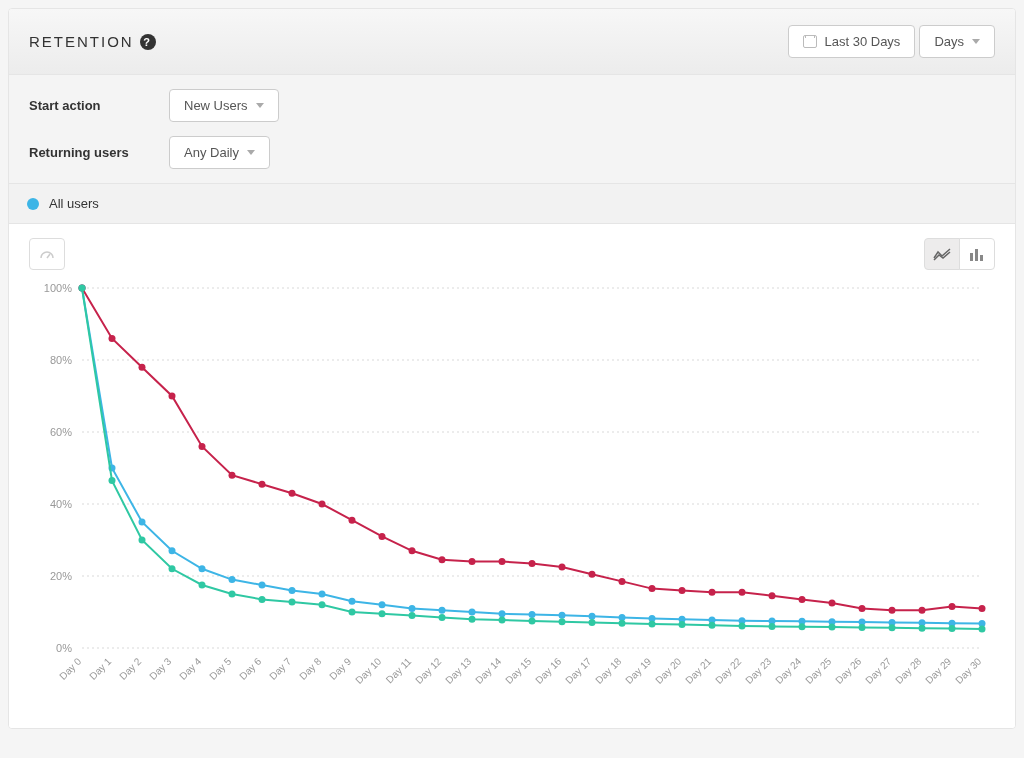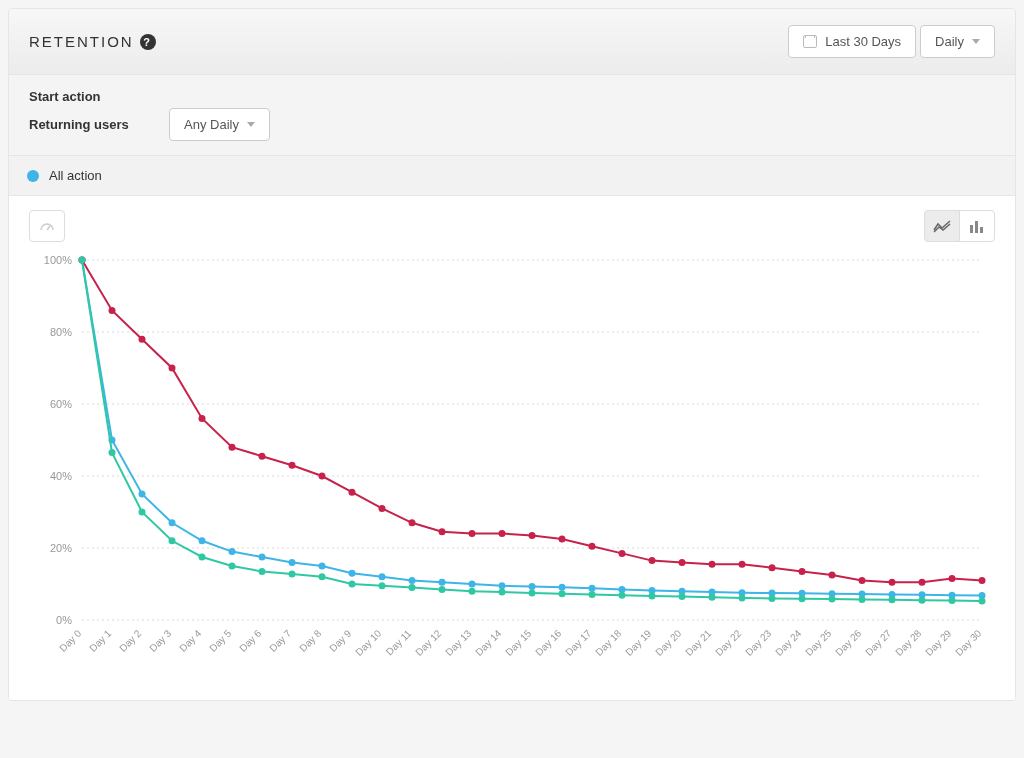--- a/index.html
+++ b/index.html
@@ -84,21 +84,21 @@
     height: 3px;
     border-left: 1.5px solid #bbb;
     border-right: 1.5px solid #bbb;
   }
   .filters {
     background: #f4f4f4;
     padding: 14px 20px;
     border-bottom: 1px solid #e5e5e5;
     display: flex;
     flex-direction: column;
-    gap: 4px;
+    gap: 14px;
   }
   .filter-row {
     display: flex;
     align-items: center;
     gap: 20px;
   }
   .filter-label {
     font-size: 13px;
     color: #333;
     font-weight: 600;
@@ -168,43 +168,47 @@
     <div class="title">
       <span>RETENTION</span>
       <span class="help-icon">?</span>
     </div>
     <div class="header-controls">
       <div class="btn">
         <span class="cal-icon"></span>
         <span>Last 30 Days</span>
       </div>
       <div class="btn">
-        <span>Daily</span>
+        <span>Days</span>
         <span class="caret-down"></span>
       </div>
     </div>
   </div>
 
   <div class="filters">
     <div class="filter-row">
       <div class="filter-label">Start action</div>
+      <div class="btn">
+        <span>New Users</span>
+        <span class="caret-down"></span>
+      </div>
     </div>
     <div class="filter-row">
       <div class="filter-label">Returning users</div>
       <div class="btn">
         <span>Any Daily</span>
         <span class="caret-down"></span>
       </div>
     </div>
   </div>
 
   <div class="legend-bar" id="legend-bar">
       <div class="legend-item">
         <span class="legend-dot" style="background: rgb(61, 181, 230);"></span>
-        <span>All action</span>
+        <span>All users</span>
       </div>
     </div>
 
   <div class="chart-zone">
     <div class="chart-topbar">
       <div class="small-btn">
         <svg width="16" height="16" viewBox="0 0 16 16">
           <path d="M2 12 A6 6 0 0 1 14 12" fill="none" stroke="#ccc" stroke-width="1.5"></path>
           <line x1="8" y1="12" x2="11" y2="8" stroke="#ccc" stroke-width="1.5"></line>
         </svg>

